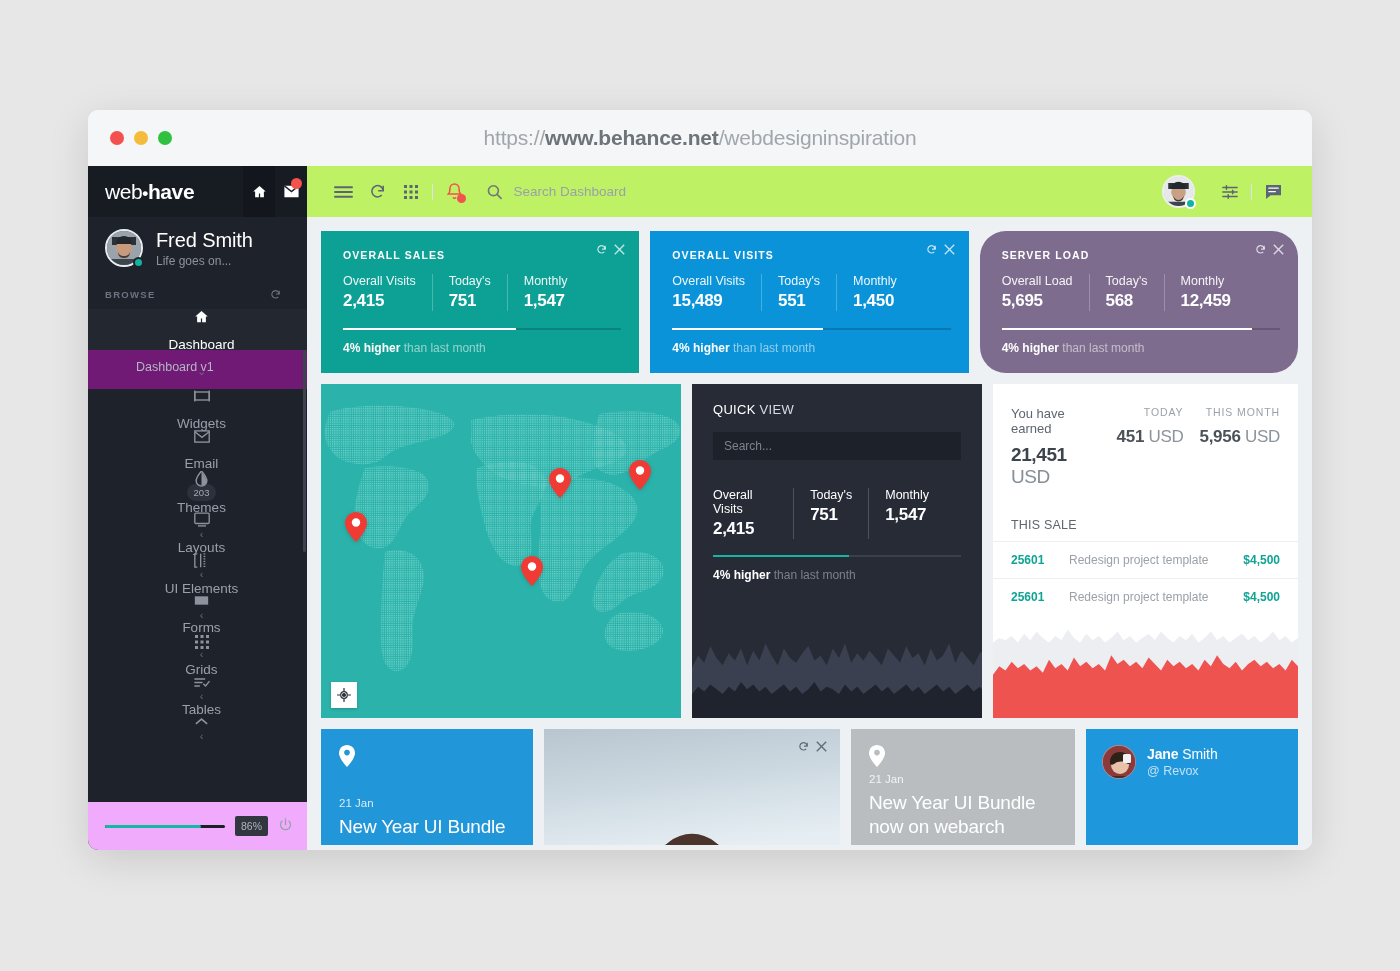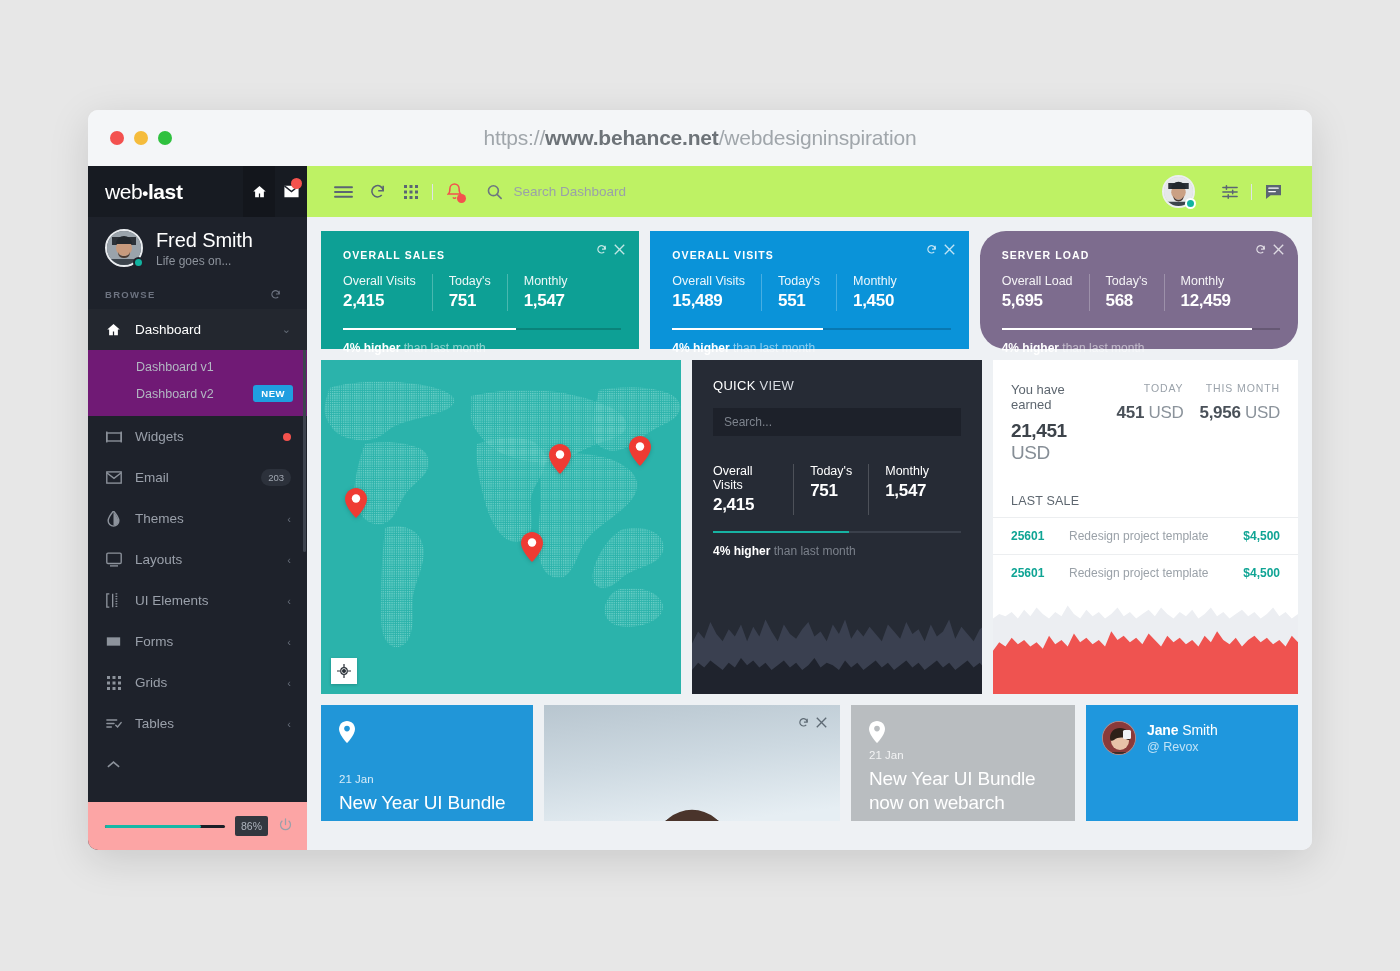--- a/index.html
+++ b/index.html
@@ -100,22 +100,22 @@
   .pstatus { color: #8d939c; font-size: 12px; margin-top: 2px; }
 
   .browse-head {
     height: 30px; display: flex; align-items: center;
     padding: 0 26px 0 17px; justify-content: space-between;
     color: #6d7380; font-size: 9.5px; letter-spacing: 1.3px; font-weight: bold;
   }
   .nav { flex: 1; overflow: hidden; position: relative; }
   .nav-item {
     height: 41px; display: flex; align-items: center;
-    padding: 0 16px 0 17px; gap: 13px; position: relative;
-    color: #9aa0aa; font-size: 13.5px;
+    padding: 0 9px 0 17px; gap: 13px; position: relative;
+    color: #9aa0aa; font-size: 13.5px; flex-direction: column;
   }
   .nav-item.active { background: #23272f; color: #fff; }
   .nav-item .ic { width: 17px; display: flex; align-items: center; justify-content: center; }
   .nav-item .lbl { flex: 1; }
   .chev { color: #646b77; font-size: 11px; }
   .sub-wrap { background: #701a75; padding: 3px 0 9px 0; }
   .sub-item {
     height: 27px; display: flex; align-items: center;
     padding-left: 48px; padding-right: 14px;
     color: #b2b8c2; font-size: 12.5px; justify-content: space-between;
@@ -129,21 +129,21 @@
     padding: 3px 7px; border-radius: 9px;
   }
   .dot-red { width: 8px; height: 8px; border-radius: 50%; background: #f4524d; }
 
   .sb-scroll {
     position: absolute; right: 1px; top: 3px;
     width: 3px; height: 240px; border-radius: 2px;
     background: #3d434e;
   }
   .sidebar-foot {
-    height: 48px; background: #fca5a5;
+    height: 48px; background: #f0abfc;
     display: flex; align-items: center; gap: 10px;
     padding: 0 14px 0 17px;
   }
   .slider { flex: 1; height: 3px; background: #1b1f27; border-radius: 2px; position: relative; }
   .slider-fill { position: absolute; left: 0; top: 0; height: 3px; width: 80%; background: #15b8a6; border-radius: 2px; }
   .pct { background: #32373f; color: #aeb4be; font-size: 10.5px; padding: 4px 6px; border-radius: 2px; }
   .pwr { color: #9aa0aa; }
 
   
   .main { flex: 1; display: flex; flex-direction: column; min-width: 0; }
@@ -171,21 +171,21 @@
   }
   .tb-online {
     position: absolute; right: -1px; bottom: -1px;
     width: 11px; height: 11px; border-radius: 50%;
     background: #12b3a0; border: 2px solid #fff;
   }
 
   .content { flex: 1; padding: 14px 14px 0 14px; overflow: hidden; }
 
   
-  .row1 { display: flex; gap: 11px; height: 118px; }
+  .row1 { display: flex; gap: 11px; height: 142px; }
   .stat {
     flex: 1; position: relative; padding: 18px 18px 0 22px;
     color: #fff;
   }
   .stat.teal { background: #0da095; }
   .stat.blue { background: #0a93d9; }
   .stat.purple { background: #7d6c8e; border-radius: 26px; }
   .stat-title { font-size: 10.5px; font-weight: bold; letter-spacing: 1.1px; }
   .stat-actions {
     position: absolute; right: 14px; top: 13px;
@@ -298,21 +298,21 @@
     <div class="url">
       <span>https://</span><b>www.behance.net</b><span>/webdesigninspiration</span>
     </div>
   </div>
 
   <div class="app">
 
     <div class="sidebar">
 
       <div class="logo-row">
-        <div class="logo"><span>web</span><span class="sep">•</span><span class="b">last</span></div>
+        <div class="logo"><span>web</span><span class="sep">•</span><span class="b">have</span></div>
         <div class="logo-icons">
           <div class="logo-icon active">
             <svg width="15" height="15" viewBox="0 0 24 24" fill="#ffffff">
                 <path d="M12 3 2 12h3v9h6v-6h2v6h6v-9h3z"></path>
               </svg>
           </div>
           <div class="logo-icon">
             <svg width="17" height="15" viewBox="0 0 24 20" fill="#ffffff">
                 <path d="M2 2h20v16H2z" fill="#ffffff"></path>
                 <path d="M2 2l10 8 10-8" fill="none" stroke="#1e222b" stroke-width="2"></path>
@@ -359,24 +359,20 @@
                 <path d="M12 3 2 12h3v9h6v-6h2v6h6v-9h3z"></path>
               </svg>
             </span>
           <span class="lbl">Dashboard</span>
           <span class="chev">⌄</span>
         </div>
 
         <div class="sub-wrap">
           <div class="sub-item">
             <span>Dashboard v1</span>
-          </div>
-          <div class="sub-item">
-            <span>Dashboard v2</span>
-            <span class="pill-new">NEW</span>
           </div>
         </div>
 
         <div class="nav-item">
           <span class="ic">
               <svg width="16" height="14" viewBox="0 0 20 16" fill="none" stroke="#8d939c" stroke-width="1.7">
                 <rect x="1" y="3" width="18" height="10"></rect>
                 <path d="M1 1v14M19 1v14"></path>
               </svg>
             </span>
@@ -755,21 +751,21 @@
               <div class="earn-cell">
                 <div class="earn-cap">TODAY</div>
                 <div class="earn-num"><b>451</b> <span>USD</span></div>
               </div>
               <div class="earn-cell">
                 <div class="earn-cap">THIS MONTH</div>
                 <div class="earn-num"><b>5,956</b> <span>USD</span></div>
               </div>
             </div>
 
-            <div class="last-sale">LAST SALE</div>
+            <div class="last-sale">THIS SALE</div>
 
             <div class="sale-row">
               <span class="sale-id">25601</span>
               <span class="sale-desc">Redesign project template</span>
               <span class="sale-amt">$4,500</span>
             </div>
             <div class="sale-row">
               <span class="sale-id">25601</span>
               <span class="sale-desc">Redesign project template</span>
               <span class="sale-amt">$4,500</span>

